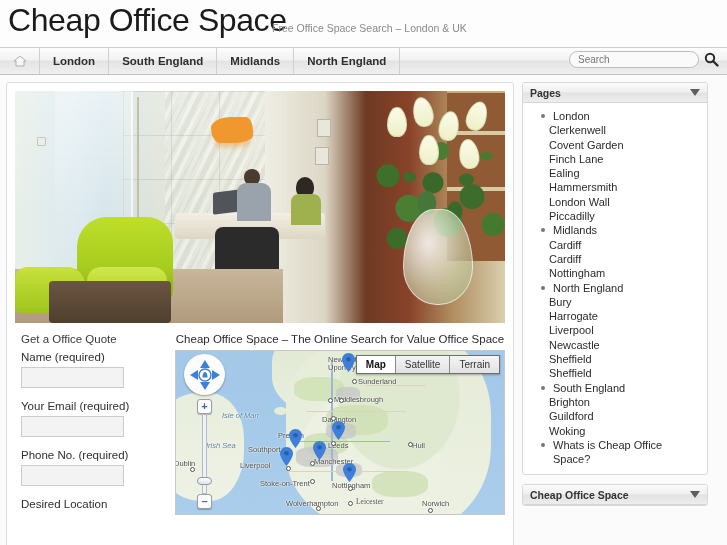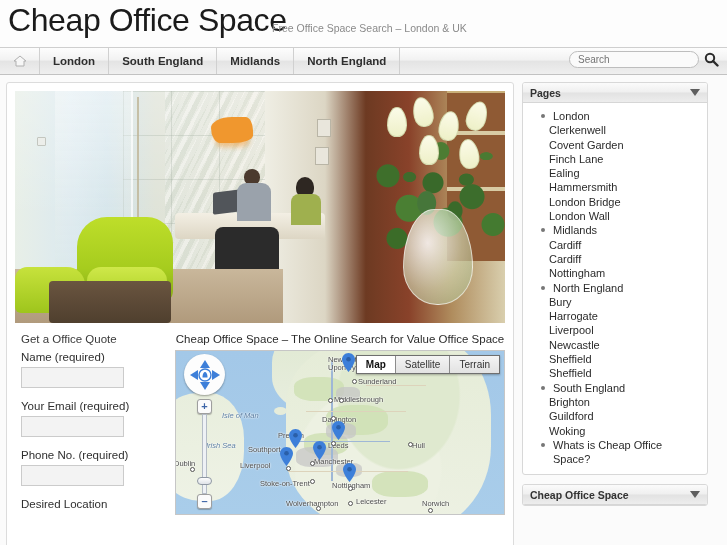--- a/index.html
+++ b/index.html
@@ -647,21 +647,21 @@
             <div class="map-label" style="left:158px;top:44px;">Middlesbrough</div>
             <div class="map-label" style="left:146px;top:64px;">Darlington</div>
             <div class="map-label" style="left:152px;top:90px;">Leeds</div>
             <div class="map-label" style="left:236px;top:90px;">Hull</div>
             <div class="map-label" style="left:102px;top:80px;">Preston</div>
             <div class="map-label" style="left:72px;top:94px;">Southport</div>
             <div class="map-label" style="left:64px;top:110px;">Liverpool</div>
             <div class="map-label" style="left:138px;top:106px;">Manchester</div>
             <div class="map-label" style="left:84px;top:128px;">Stoke-on-Trent</div>
             <div class="map-label" style="left:156px;top:130px;">Nottingham</div>
-            <div class="map-label" style="left:180px;top:146px;">Leicester</div>
+            <div class="map-label" style="left:180px;top:146px;font-family:Liberation Serif, serif;">Leicester</div>
             <div class="map-label" style="left:110px;top:148px;">Wolverhampton</div>
             <div class="map-label" style="left:246px;top:148px;">Norwich</div>
             <div class="map-label" style="left:-2px;top:108px;">Dublin</div>
             <div class="map-label sea-label" style="left:46px;top:60px;">Isle of Man</div>
             <div class="map-label sea-label" style="left:30px;top:90px;">Irish Sea</div>
 
             <div class="city-dot" style="left:176px;top:28px;"></div>
             <div class="city-dot" style="left:152px;top:47px;"></div>
             <div class="city-dot" style="left:163px;top:47px;"></div>
             <div class="city-dot" style="left:155px;top:65px;"></div>
@@ -752,22 +752,22 @@
         <div class="widget-body">
           <ul class="page-list">
 
             <li class="page-top">London</li>
             <ul class="page-sub">
               <li>Clerkenwell</li>
               <li>Covent Garden</li>
               <li>Finch Lane</li>
               <li>Ealing</li>
               <li>Hammersmith</li>
-              <li>London Bridge</li>
               <li>London Wall</li>
+              <li>Piccadilly</li>
             </ul>
 
             <li class="page-top">Midlands</li>
             <ul class="page-sub">
               <li>Cardiff</li>
               <li>Cardiff</li>
               <li>Nottingham</li>
             </ul>
 
             <li class="page-top">North England</li>

